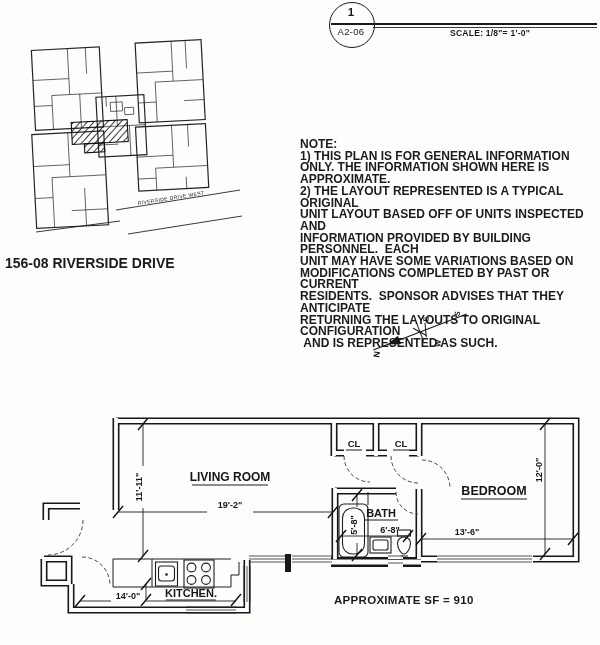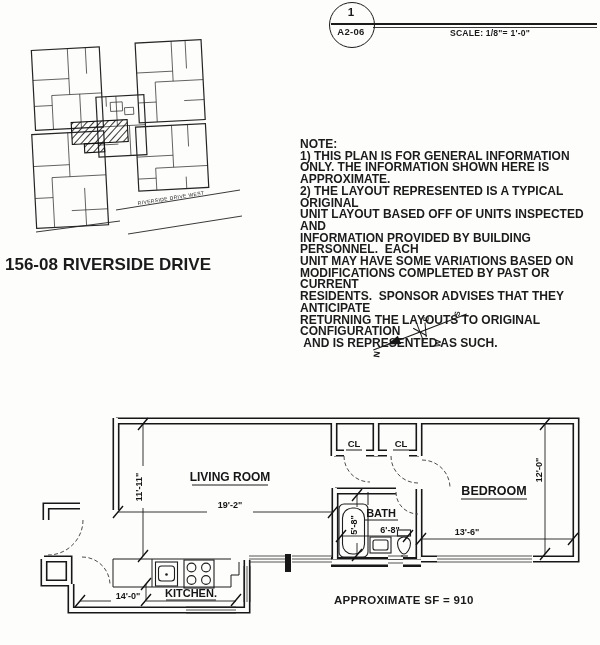--- a/index.html
+++ b/index.html
@@ -8,32 +8,32 @@
     font-family:"Liberation Sans","DejaVu Sans",sans-serif;color:#1b1b1b;
     overflow:hidden;
   }
   .abs{position:absolute;}
   
   #detail-circle{
     left:329px;top:2px;width:44px;height:44px;border:1.6px solid #1b1b1b;
     border-radius:50%;background:transparent;z-index:2;
   }
   #detail-number{left:329px;top:6px;width:44px;text-align:center;font-size:11.5px;font-weight:bold;z-index:3;}
-  #sheet-ref{left:329px;top:26px;width:44px;text-align:center;font-size:9.5px;font-weight:bold;letter-spacing:.3px;z-index:3;}
+  #sheet-ref{left:329px;top:26px;width:44px;text-align:center;font-size:9.5px;font-weight:normal;letter-spacing:.3px;z-index:3;}
   #title-rule-1{left:331px;top:23px;width:266px;height:1.8px;background:#1b1b1b;z-index:1;}
   #title-rule-2{left:373px;top:27px;width:224px;height:1px;background:#3a3a3a;z-index:1;}
   #drawing-title{left:384px;top:3px;font-size:16px;letter-spacing:2.4px;white-space:nowrap;}
   #scale-label{left:450px;top:28px;font-size:8.6px;font-weight:bold;letter-spacing:.2px;white-space:nowrap;}
   
   #note-block{
     left:300px;top:139px;width:298px;font-size:12px;font-weight:bold;
     line-height:11.7px;white-space:pre-wrap;letter-spacing:0;
   }
   
-  #address-caption{left:5px;top:255px;font-size:17px;font-weight:bold;white-space:nowrap;}
+  #address-caption{left:5px;top:255px;font-size:14px;font-weight:bold;white-space:nowrap;}
   #area-label{left:334px;top:594px;font-size:11.5px;font-weight:bold;letter-spacing:.3px;white-space:nowrap;}
   
   svg{display:block;}
   svg text{fill:#151515;font-family:"Liberation Sans","DejaVu Sans",sans-serif;}
   .wall-o{stroke:#171717;stroke-width:7;fill:none;stroke-linecap:butt;stroke-linejoin:miter;}
   .wall-i{stroke:#fdfdfc;stroke-width:3.8;fill:none;stroke-linecap:butt;stroke-linejoin:miter;}
   .wallx-o{stroke:#171717;stroke-width:10;fill:none;}
   .wallx-i{stroke:#fdfdfc;stroke-width:5;fill:none;}
   .thin{stroke:#1d1d1d;stroke-width:1;fill:none;}
   .win{stroke:#2a2a2a;stroke-width:.8;fill:none;}

